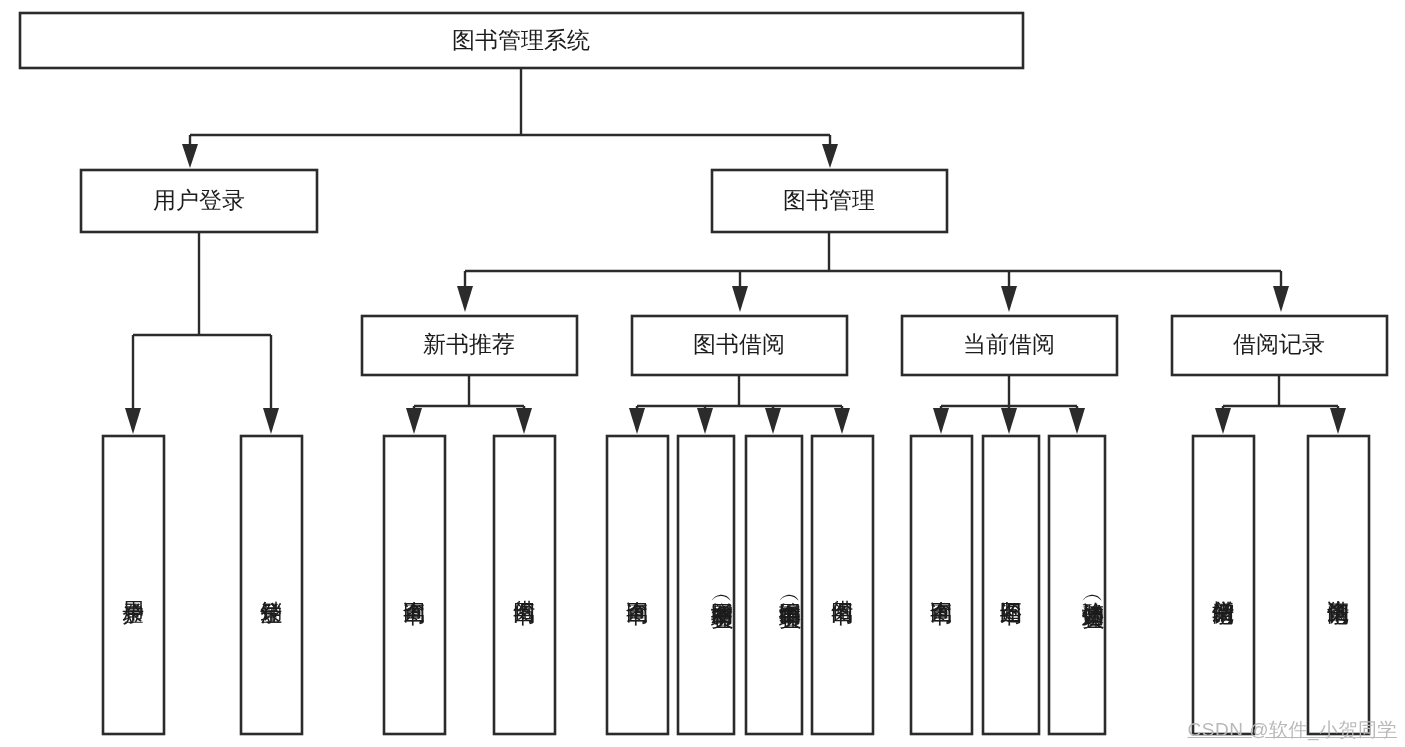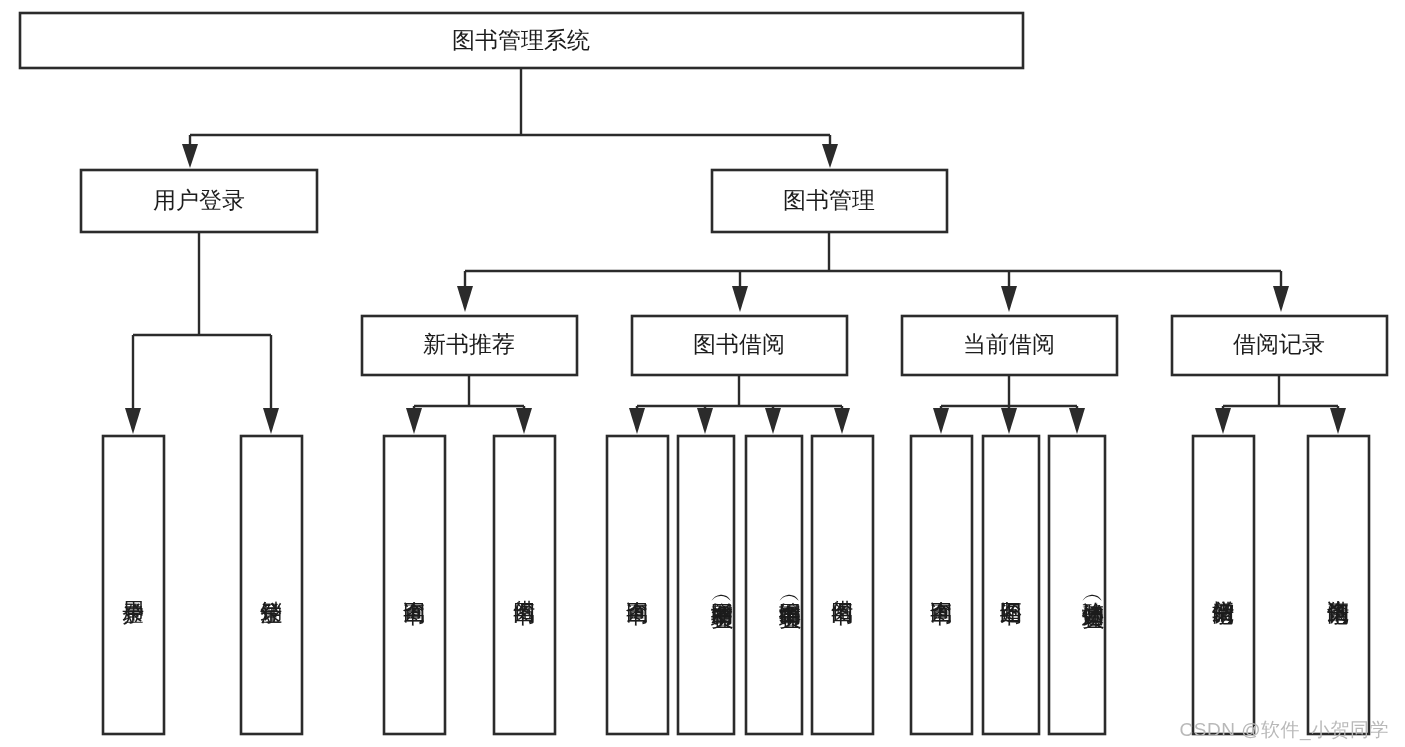--- a/index.html
+++ b/index.html
@@ -57,27 +57,28 @@
     color: #1c1c1c;
     writing-mode: vertical-rl;
     text-orientation: upright;
     letter-spacing: 1px;
     white-space: nowrap;
     text-align: center;
     pointer-events: none;
   }
   .watermark {
     position: absolute;
-    right: 16px;
+    right: 8px;
     bottom: 4px;
     font-family: "Liberation Sans", "DejaVu Sans", sans-serif;
     font-size: 19px;
     color: #b9b9b9;
     letter-spacing: 0.5px;
     white-space: nowrap;
+    text-decoration: underline;
   }
 </style>
 </head>
 <body>
 
 <div id="diagram-root">
 
   <svg id="flow" viewBox="0 0 1405 747">
     <defs></defs>
 

